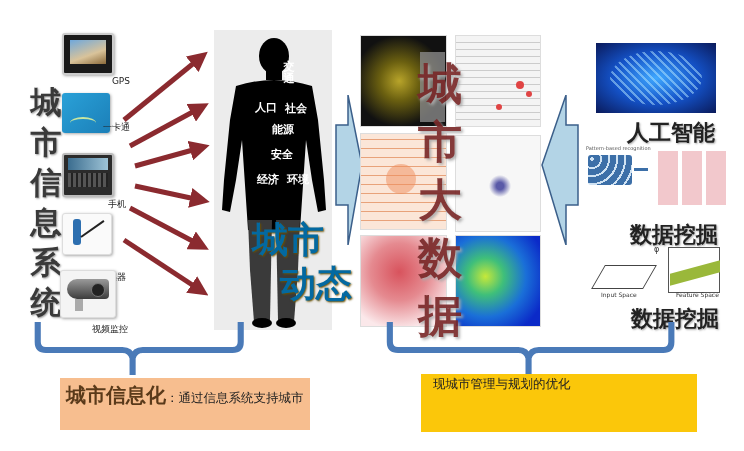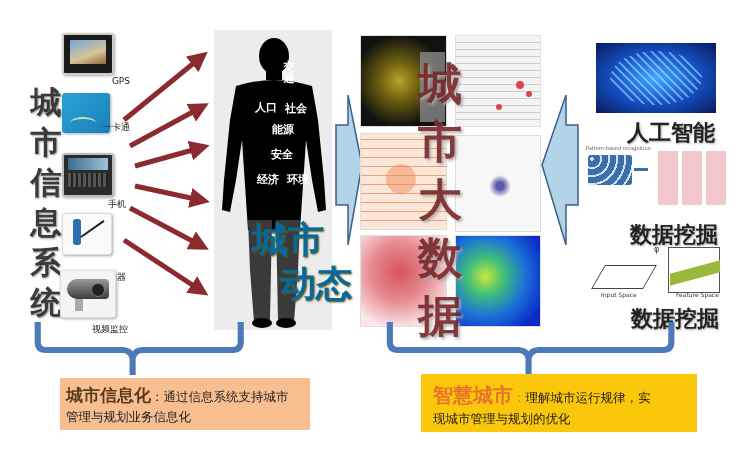--- a/index.html
+++ b/index.html
@@ -25,21 +25,21 @@
   .big-vert { left:412px; top:55px; width:56px; font-size:44px; line-height:58px; color:#7a2a2a;
               font-weight:bold; text-align:center; text-shadow:2px 2px 3px #aaa; opacity:0.92; }
   .big-vert span { display:block; }
 
   .dyn { color:#0369a1; font-size:36px; font-weight:bold; text-shadow:1px 1px 2px #6b5000; line-height:44px; }
 
   .ai-label { font-size:22px; font-weight:bold; color:#222; text-shadow:1px 1px 2px #aaa; }
 
   .box1 { left:60px; top:378px; width:250px; height:52px; background:#f7be8f; }
   .box2 { left:421px; top:374px; width:276px; height:58px; background:#fbc70a; }
-  .box-title1 { font-size:17px; font-weight:bold; color:#5a3a1a; }
+  .box-title1 { font-size:20px; font-weight:bold; color:#5a3a1a; }
   .box-title2 { font-size:20px; font-weight:bold; color:#e6742a; }
   .box-text { font-size:12.5px; color:#222; }
 </style>
 </head>
 <body>
 
 <div class="abs vtitle">
   <span>城</span>
   <span>市</span>
   <span>信</span>
@@ -173,21 +173,17 @@
 
 <svg class="abs" style="left:0;top:320px;" width="744" height="60">
   <path d="M37,2 L37,22 Q37,30 45,30 L120,30 Q128,30 130,38 L130,55 M130,38 Q132,30 140,30 L228,30 Q236,30 236,22 L236,2" fill="none" stroke="#4a7ab8" stroke-width="6" transform="scale(1.02,1)"></path>
   <path d="M392,2 L392,22 Q392,30 400,30 L518,30 Q526,30 528,38 L528,55 M528,38 Q530,30 538,30 L660,30 Q668,30 668,22 L668,2" fill="none" stroke="#4a7ab8" stroke-width="6" transform="translate(-10,0) scale(1.02,1)"></path>
 </svg>
 
 <div class="abs box1">
   <div style="padding:6px 6px 0 6px;line-height:22px;">
     <span class="box-title1">城市信息化</span><span class="box-text">：</span><span class="box-text">通过信息系统支持城市</span>
   </div>
-  <div class="box-text" style="padding:0 6px;line-height:18px;">管理与规划业务信息化</div>
 </div>
 
 <div class="abs box2">
-  <div style="padding:10px 10px 0 12px;line-height:22px;">
-    <span class="box-title2">智慧城市</span><span class="box-text" style="color:#e6742a">：</span><span class="box-text">理解城市运行规律，实</span>
-  </div>
   <div class="box-text" style="padding:0 12px;line-height:20px;">现城市管理与规划的优化</div>
 </div>
 
 </body></html>

